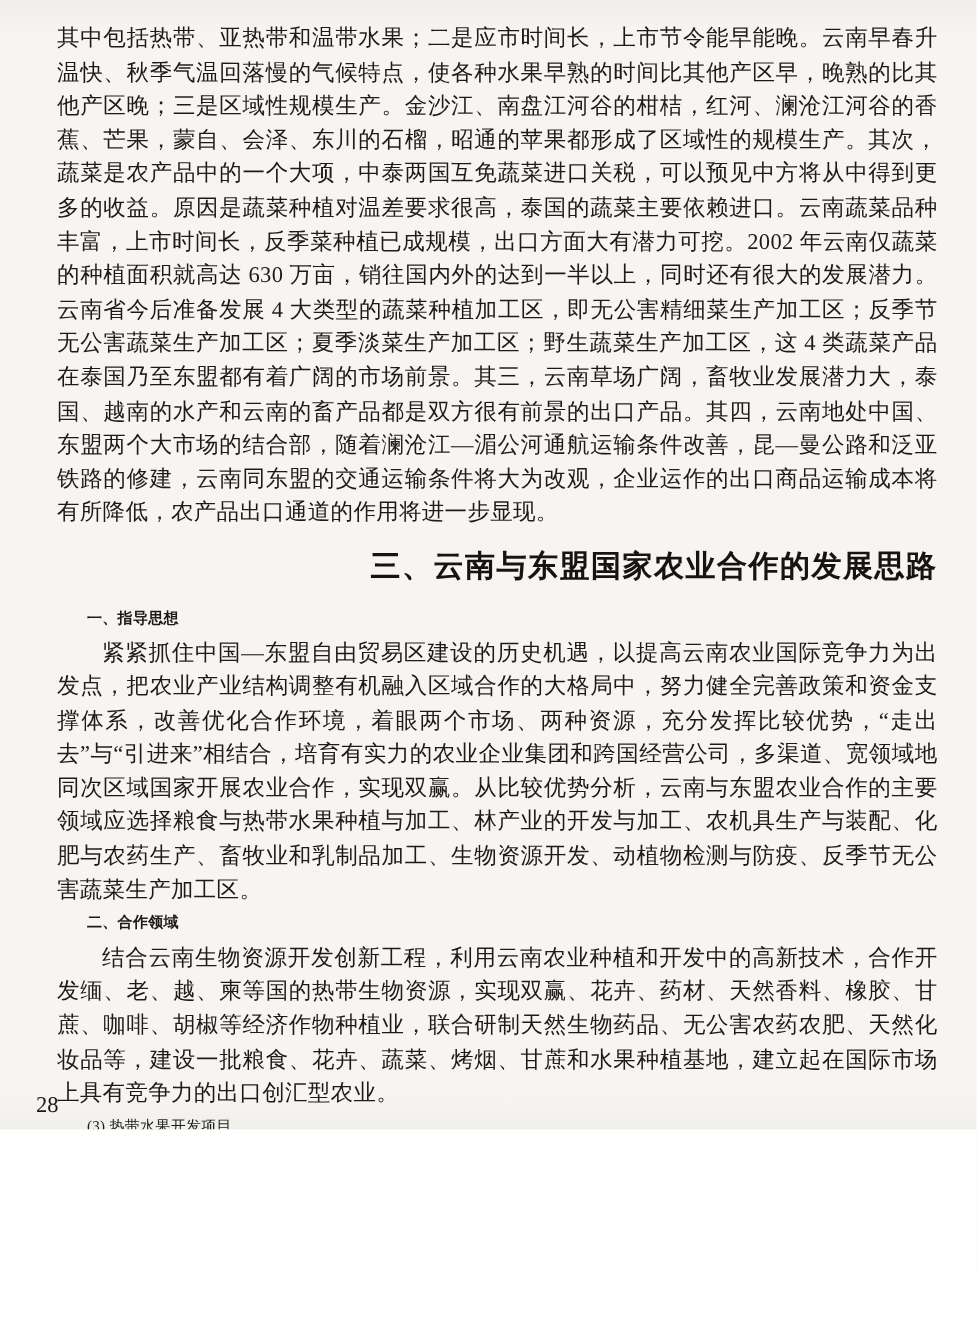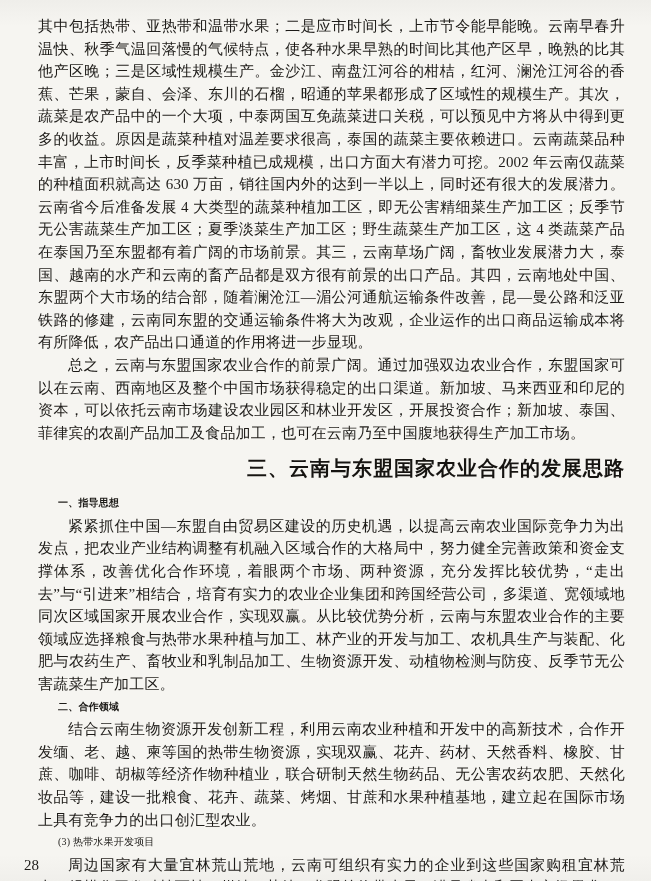--- a/index.html
+++ b/index.html
@@ -3,21 +3,21 @@
 <meta charset="utf-8">
 <style>
   html, body {
     margin: 0;
     padding: 0;
     background: #ffffff;
   }
   .page {
     position: relative;
     width: 651px;
-    height: 881px;
+    height: 753px;
     box-sizing: border-box;
     background: #f5f4f0;
     background-image: linear-gradient(180deg, #efeeea 0%, #f6f5f1 3%, #f6f5f1 97%, #f0efeb 100%);
     color: #1d1b18;
     padding: 15px 26px 0 38px;
     overflow: hidden;
     font-family: "Liberation Serif", "DejaVu Serif", serif;
   }
   .body-par {
     margin: 0;
@@ -60,21 +60,20 @@
     color: #1d1b18;
   }
 </style>
 </head>
 <body>
 
 <div class="page">
 
   <p class="body-par noindent">其中包括热带、亚热带和温带水果；二是应市时间长，上市节令能早能晚。云南早春升温快、秋季气温回落慢的气候特点，使各种水果早熟的时间比其他产区早，晚熟的比其他产区晚；三是区域性规模生产。金沙江、南盘江河谷的柑桔，红河、澜沧江河谷的香蕉、芒果，蒙自、会泽、东川的石榴，昭通的苹果都形成了区域性的规模生产。其次，蔬菜是农产品中的一个大项，中泰两国互免蔬菜进口关税，可以预见中方将从中得到更多的收益。原因是蔬菜种植对温差要求很高，泰国的蔬菜主要依赖进口。云南蔬菜品种丰富，上市时间长，反季菜种植已成规模，出口方面大有潜力可挖。2002 年云南仅蔬菜的种植面积就高达 630 万亩，销往国内外的达到一半以上，同时还有很大的发展潜力。云南省今后准备发展 4 大类型的蔬菜种植加工区，即无公害精细菜生产加工区；反季节无公害蔬菜生产加工区；夏季淡菜生产加工区；野生蔬菜生产加工区，这 4 类蔬菜产品在泰国乃至东盟都有着广阔的市场前景。其三，云南草场广阔，畜牧业发展潜力大，泰国、越南的水产和云南的畜产品都是双方很有前景的出口产品。其四，云南地处中国、东盟两个大市场的结合部，随着澜沧江—湄公河通航运输条件改善，昆—曼公路和泛亚铁路的修建，云南同东盟的交通运输条件将大为改观，企业运作的出口商品运输成本将有所降低，农产品出口通道的作用将进一步显现。</p>
 
-  <p class="body-par">总之，云南与东盟国家农业合作的前景广阔。通过加强双边农业合作，东盟国家可以在云南、西南地区及整个中国市场获得稳定的出口渠道。新加坡、马来西亚和印尼的资本，可以依托云南市场建设农业园区和林业开发区，开展投资合作；新加坡、泰国、菲律宾的农副产品加工及食品加工，也可在云南乃至中国腹地获得生产加工市场。</p>
 
   <h2 class="section-heading">三、云南与东盟国家农业合作的发展思路</h2>
 
   <p class="subhead bold">一、指导思想</p>
 
   <p class="body-par">紧紧抓住中国—东盟自由贸易区建设的历史机遇，以提高云南农业国际竞争力为出发点，把农业产业结构调整有机融入区域合作的大格局中，努力健全完善政策和资金支撑体系，改善优化合作环境，着眼两个市场、两种资源，充分发挥比较优势，“走出去”与“引进来”相结合，培育有实力的农业企业集团和跨国经营公司，多渠道、宽领域地同次区域国家开展农业合作，实现双赢。从比较优势分析，云南与东盟农业合作的主要领域应选择粮食与热带水果种植与加工、林产业的开发与加工、农机具生产与装配、化肥与农药生产、畜牧业和乳制品加工、生物资源开发、动植物检测与防疫、反季节无公害蔬菜生产加工区。</p>
 
   <p class="subhead bold">二、合作领域</p>
 
 

